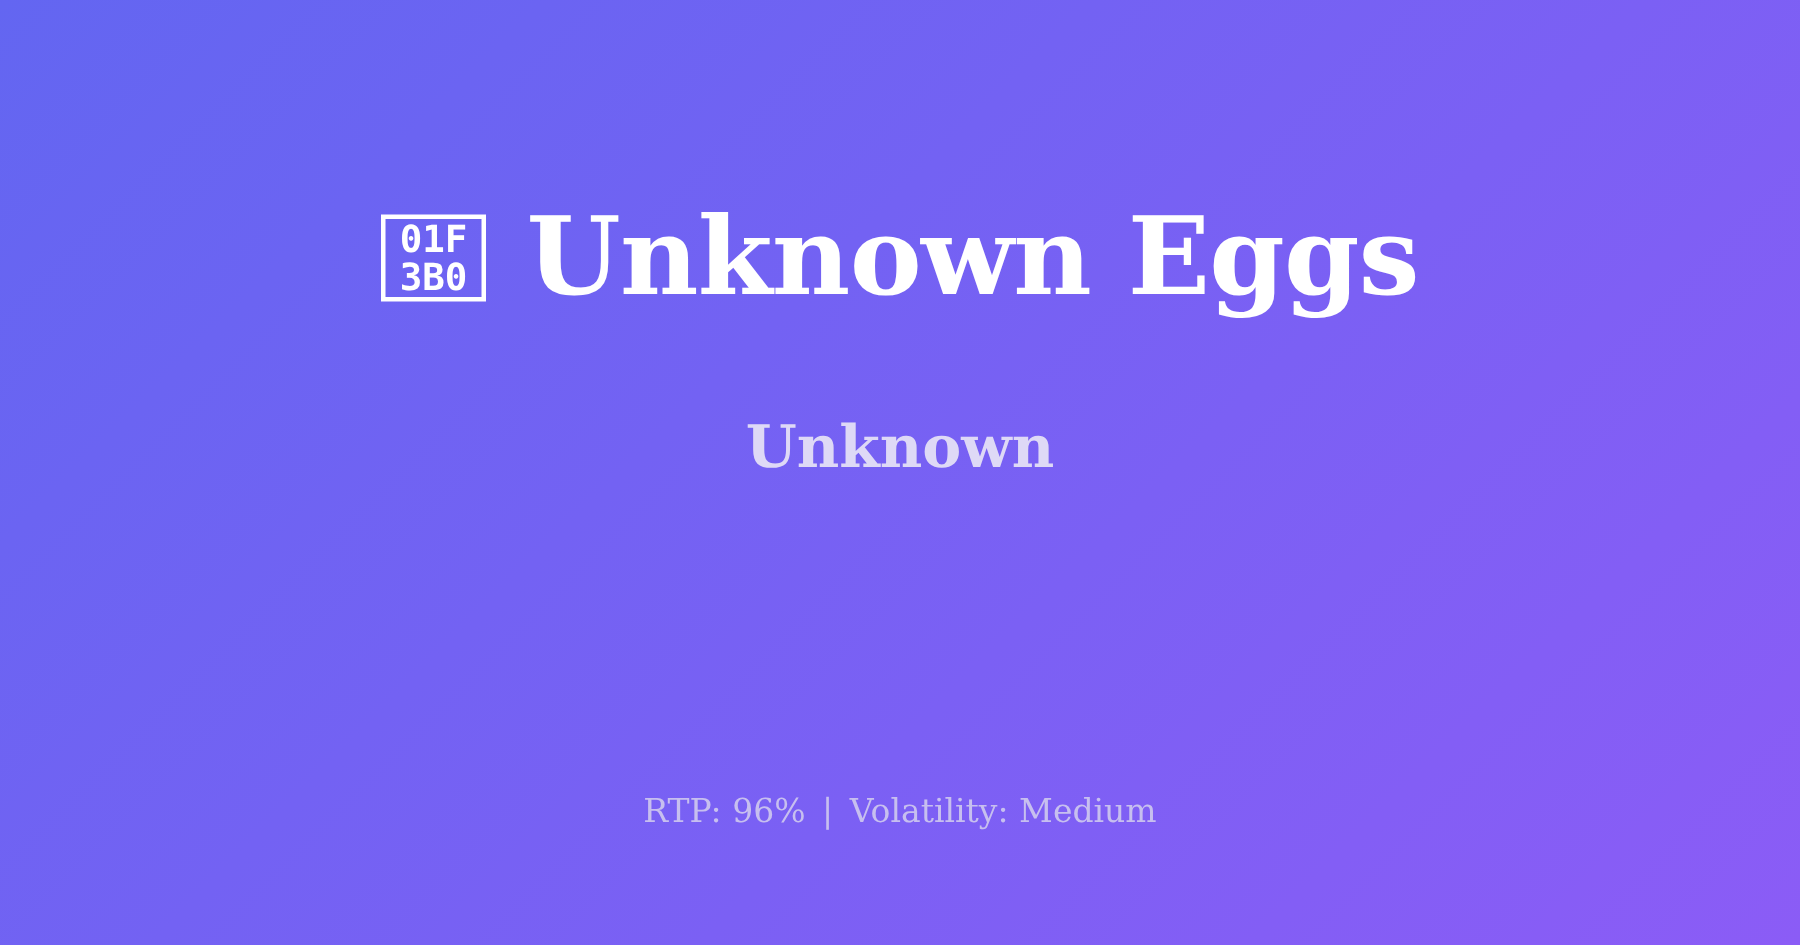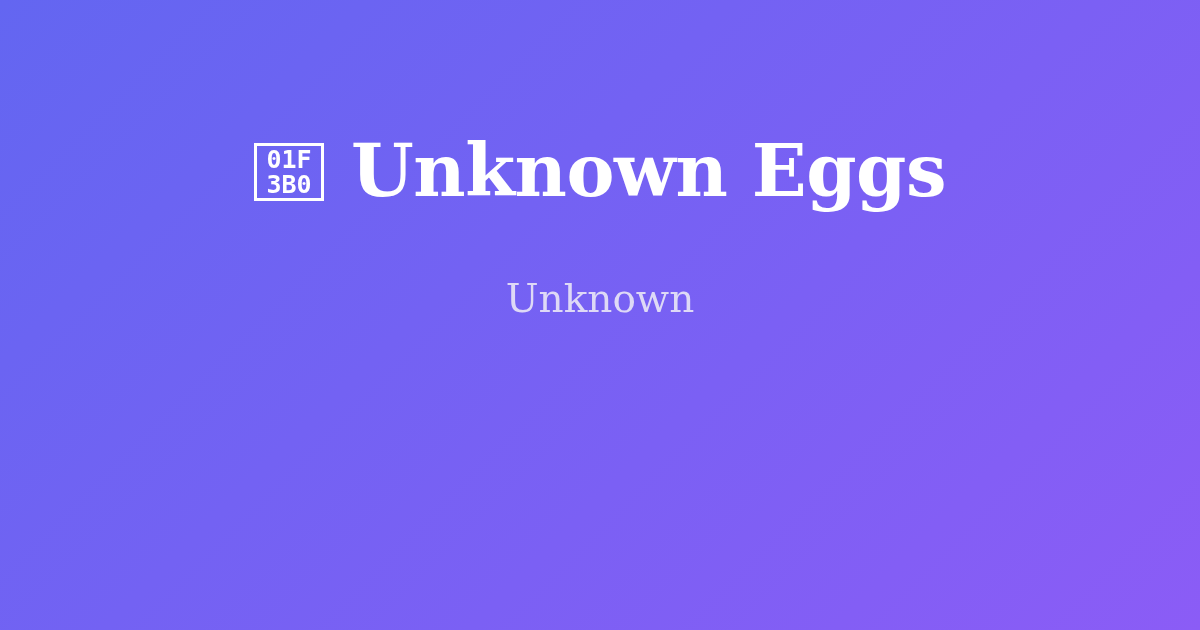--- a/index.html
+++ b/index.html
@@ -78,21 +78,21 @@
     font-weight: bold;
     font-size: 72px;
     line-height: 1;
     color: #ffffff;
     letter-spacing: -0.5px;
     white-space: nowrap;
   }
 
   .subtitle {
     font-family: "DejaVu Serif", "Liberation Serif", serif;
-    font-weight: normal;
+    font-weight: bold;
     font-size: 39px;
     line-height: 1;
     color: #ded9f6;
     margin-top: 72px;
     white-space: nowrap;
   }
 
   
   .meta {
     position: absolute;
@@ -124,14 +124,21 @@
       </div>
 
       <h1 class="title" style="color: rgb(255, 255, 255);">Unknown Eggs</h1>
 
     </div>
 
     <div class="subtitle" style="color: rgb(222, 217, 246);">Unknown</div>
 
   </div>
 
+  <div class="meta" style="color: rgb(199, 191, 239);">
+    <span>RTP:</span>
+    <span>96%</span>
+    <span class="meta-sep">|</span>
+    <span>Volatility:</span>
+    <span>Medium</span>
+  </div>
 
 </div>
 
 </body></html>

